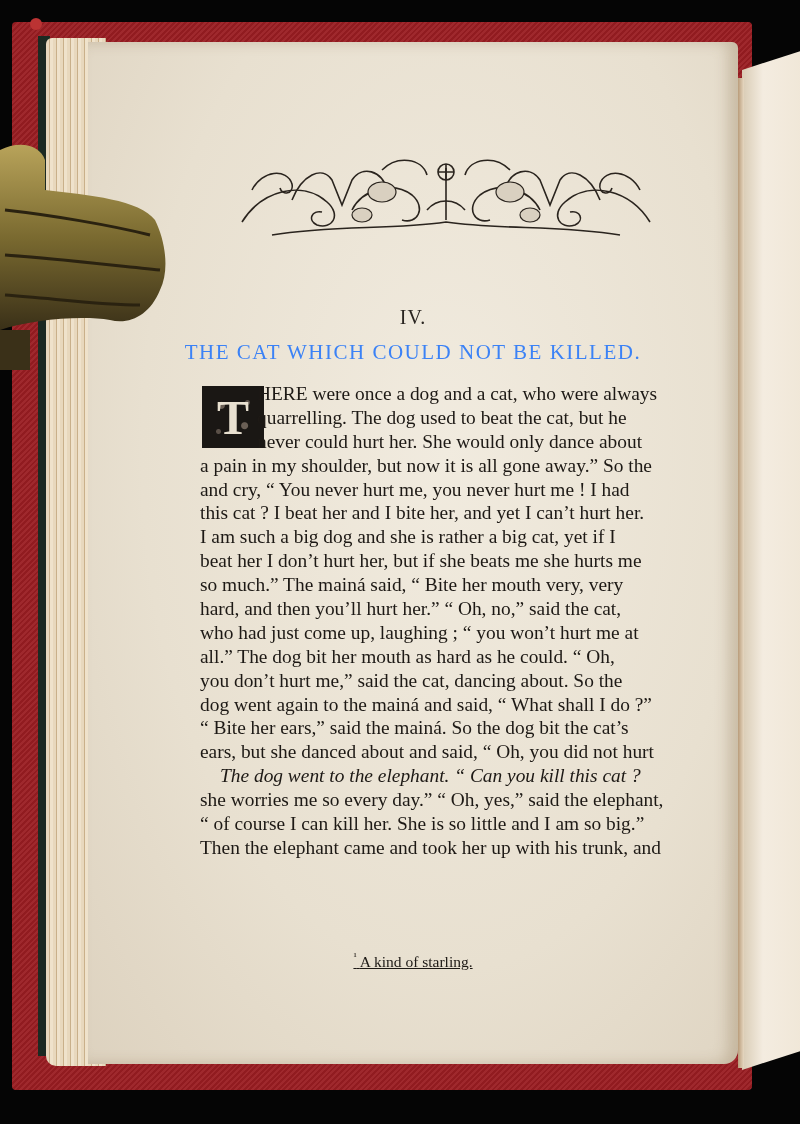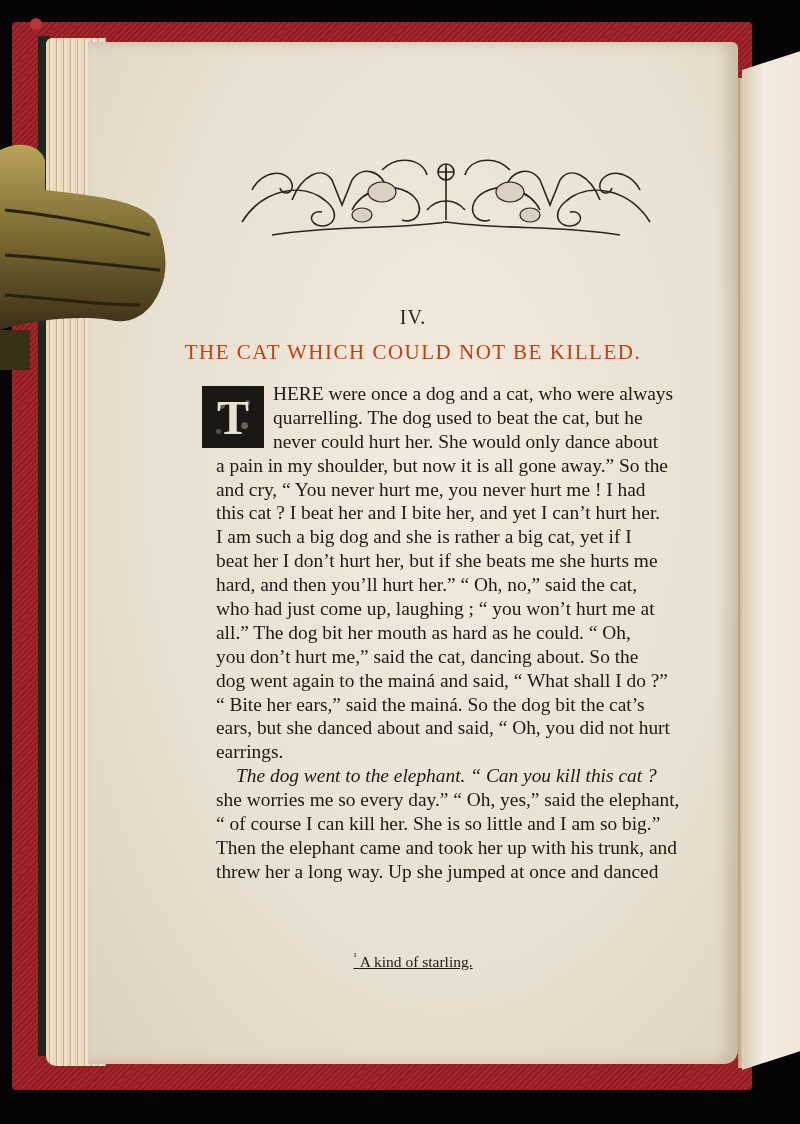--- a/index.html
+++ b/index.html
@@ -11,22 +11,22 @@
     background:repeating-linear-gradient(90deg,#e8d8bd 0 3px,#c9b08a 3px 4px,#efe2cb 4px 7px);
     border-radius:6px 0 0 10px;}
   .page{position:absolute;left:88px;top:42px;width:650px;height:1022px;
     background:radial-gradient(ellipse at 55% 40%,#f1ebdf 0%,#e8e0d0 60%,#ddd2bf 100%);
     border-radius:0 6px 14px 0;box-shadow:inset -10px 0 14px rgba(120,90,50,0.25);}
   .right-page{position:absolute;left:742px;top:70px;width:70px;height:1000px;background:linear-gradient(90deg,#d8cbb4,#f4ece0 30%,#efe6d6);
     transform:skewY(-18deg);transform-origin:top left;}
   .gutter{position:absolute;left:738px;top:78px;width:6px;height:990px;background:linear-gradient(90deg,#b99c7a,#e6d8c2);}
   .ornament{position:absolute;left:232px;top:150px;width:428px;height:90px;}
   .chapter-num{position:absolute;left:88px;width:650px;top:306px;text-align:center;font-size:20px;color:#2a2520;letter-spacing:1px;}
-  .chapter-title{position:absolute;left:88px;width:650px;top:340px;text-align:center;font-size:21px;color:#c2410c;letter-spacing:1.5px;}
-  .body-text{position:absolute;left:216px;top:382px;width:492px;color:#1d1915;font-size:19.4px;line-height:23.9px;}
+  .chapter-title{position:absolute;left:88px;width:650px;top:340px;text-align:center;font-size:21px;color:#3b82f6;letter-spacing:1.5px;}
+  .body-text{position:absolute;left:200px;top:382px;width:492px;color:#1d1915;font-size:19.4px;line-height:23.9px;}
   .line{white-space:nowrap;display:flex;justify-content:space-between;height:23.9px;}
   .line.last{justify-content:flex-start;}
   .line.indent1{padding-left:57px;}
   .line.para{padding-left:20px;font-style:italic;}
   .dropcap{position:absolute;left:202px;top:386px;width:62px;height:62px;background:#1a1714;border:2px solid #1a1714;box-sizing:border-box;
     background-image:radial-gradient(circle at 30% 30%,#6a5f55 0 3px,transparent 4px),radial-gradient(circle at 70% 65%,#6a5f55 0 3px,transparent 4px),radial-gradient(circle at 25% 75%,#5a5048 0 2px,transparent 3px),radial-gradient(circle at 75% 25%,#5a5048 0 2px,transparent 3px);}
   .dropcap span{display:block;text-align:center;color:#e8e0d0;font-size:48px;line-height:60px;font-weight:bold;}
   sup{font-size:11px;vertical-align:7px;}
   .footnote{position:absolute;left:88px;width:650px;top:950px;text-align:center;font-size:15.5px;color:#1d1915;text-decoration:underline;}
   .brass{position:absolute;left:-10px;top:140px;width:190px;height:230px;}
@@ -78,33 +78,32 @@
 
 <div class="body-text">
   <div class="line indent1">HERE were once a dog and a cat, who were always</div>
   <div class="line indent1">quarrelling.  The dog used to beat the cat, but he</div>
   <div class="line indent1">never could hurt her.  She would only dance about</div>
   <div class="line">a pain in my shoulder, but now it is all gone away.”  So the</div>
   <div class="line">and cry, “ You never hurt me, you never hurt me !  I had</div>
   <div class="line">this cat ?  I beat her and I bite her, and yet I can’t hurt her.</div>
   <div class="line">I am such a big dog and she is rather a big cat, yet if I</div>
   <div class="line">beat her I don’t hurt her, but if she beats me she hurts me</div>
+  <div class="line">so much.”  The mainá said, “ Bite her mouth very, very</div>
   <div class="line">hard, and then you’ll hurt her.”  “ Oh, no,” said the cat,</div>
   <div class="line">who had just come up, laughing ; “ you won’t hurt me at</div>
   <div class="line">all.”  The dog bit her mouth as hard as he could.  “ Oh,</div>
   <div class="line">you don’t hurt me,” said the cat, dancing about.  So the</div>
   <div class="line">dog went again to the mainá and said, “ What shall I do ?”</div>
   <div class="line">“ Bite her ears,” said the mainá.  So the dog bit the cat’s</div>
   <div class="line">ears, but she danced about and said, “ Oh, you did not hurt</div>
-  <div class="line last">earrings.</div>
   <div class="line para">The dog went to the elephant.  “ Can you kill this cat ?</div>
   <div class="line">she worries me so every day.”  “ Oh, yes,” said the elephant,</div>
   <div class="line">“ of course I can kill her.  She is so little and I am so big.”</div>
   <div class="line">Then the elephant came and took her up with his trunk, and</div>
-  <div class="line">threw her a long way.  Up she jumped at once and danced</div>
 </div>
 
 <div class="footnote">
   <sup>¹</sup>
   <span>A kind of starling.</span>
 </div>
 
 <svg class="brass" viewBox="0 0 190 230">
   <defs>
     <linearGradient id="br" x1="0" y1="0" x2="0" y2="1">

